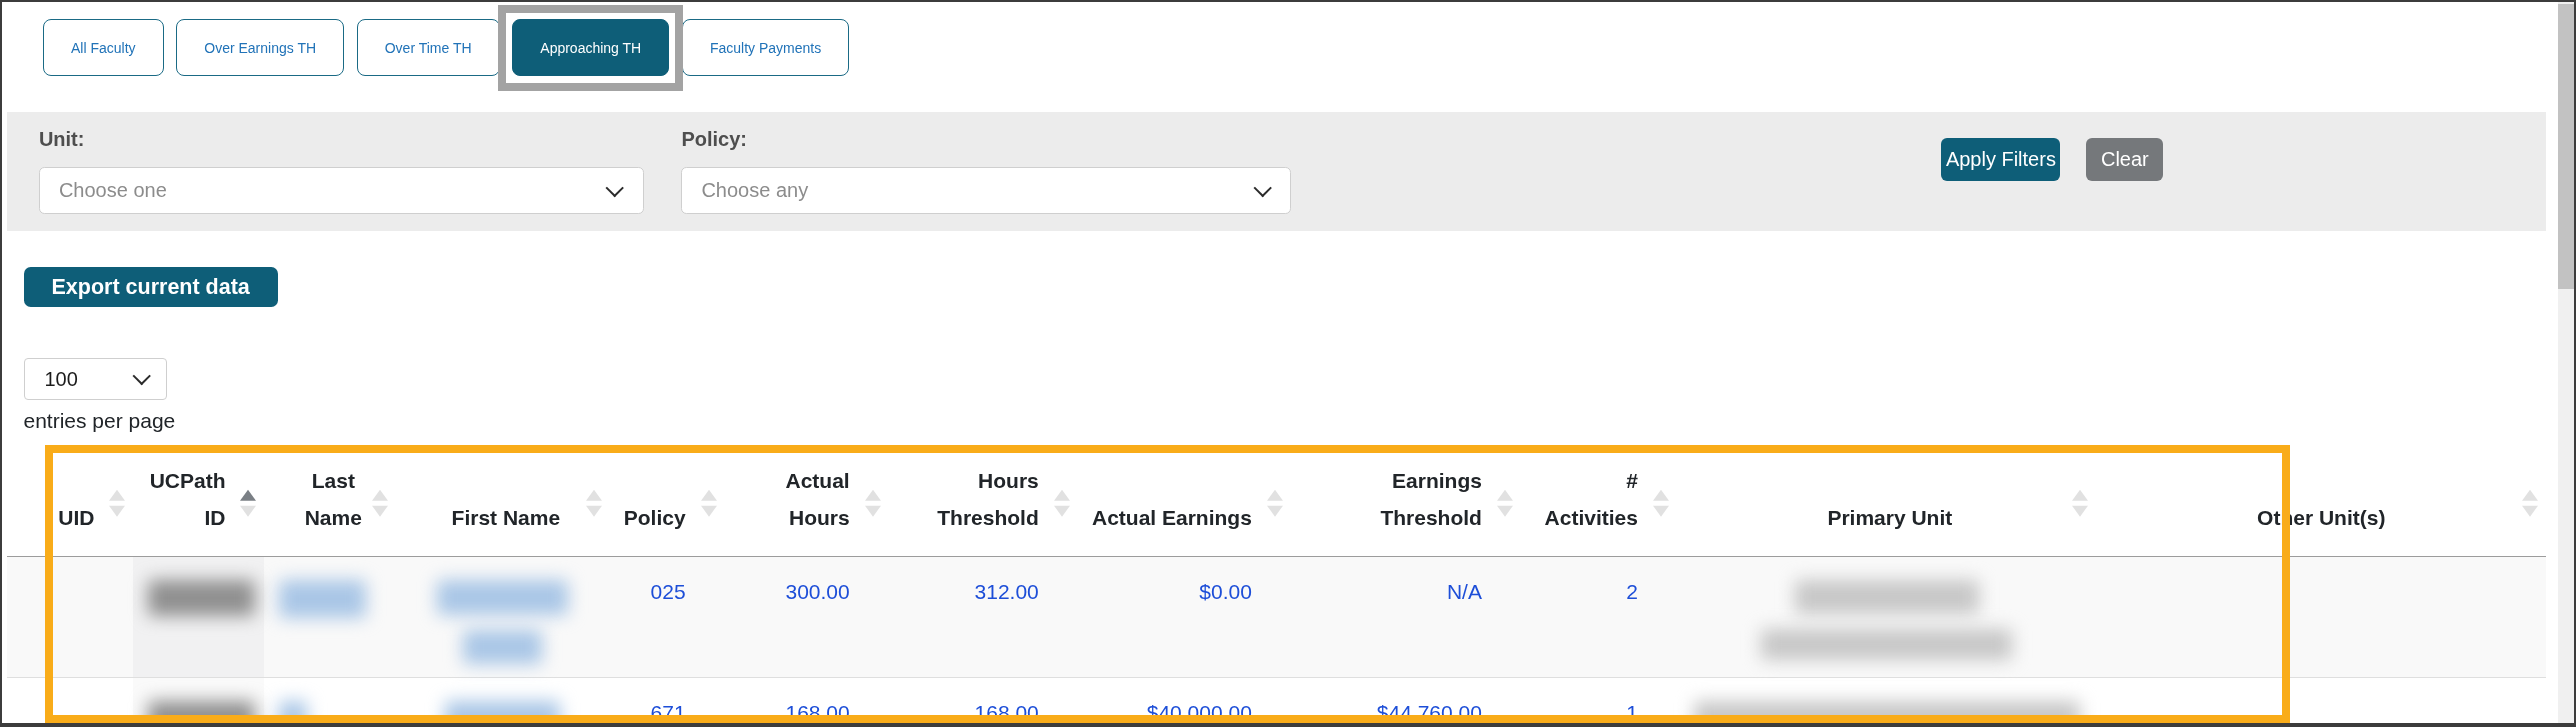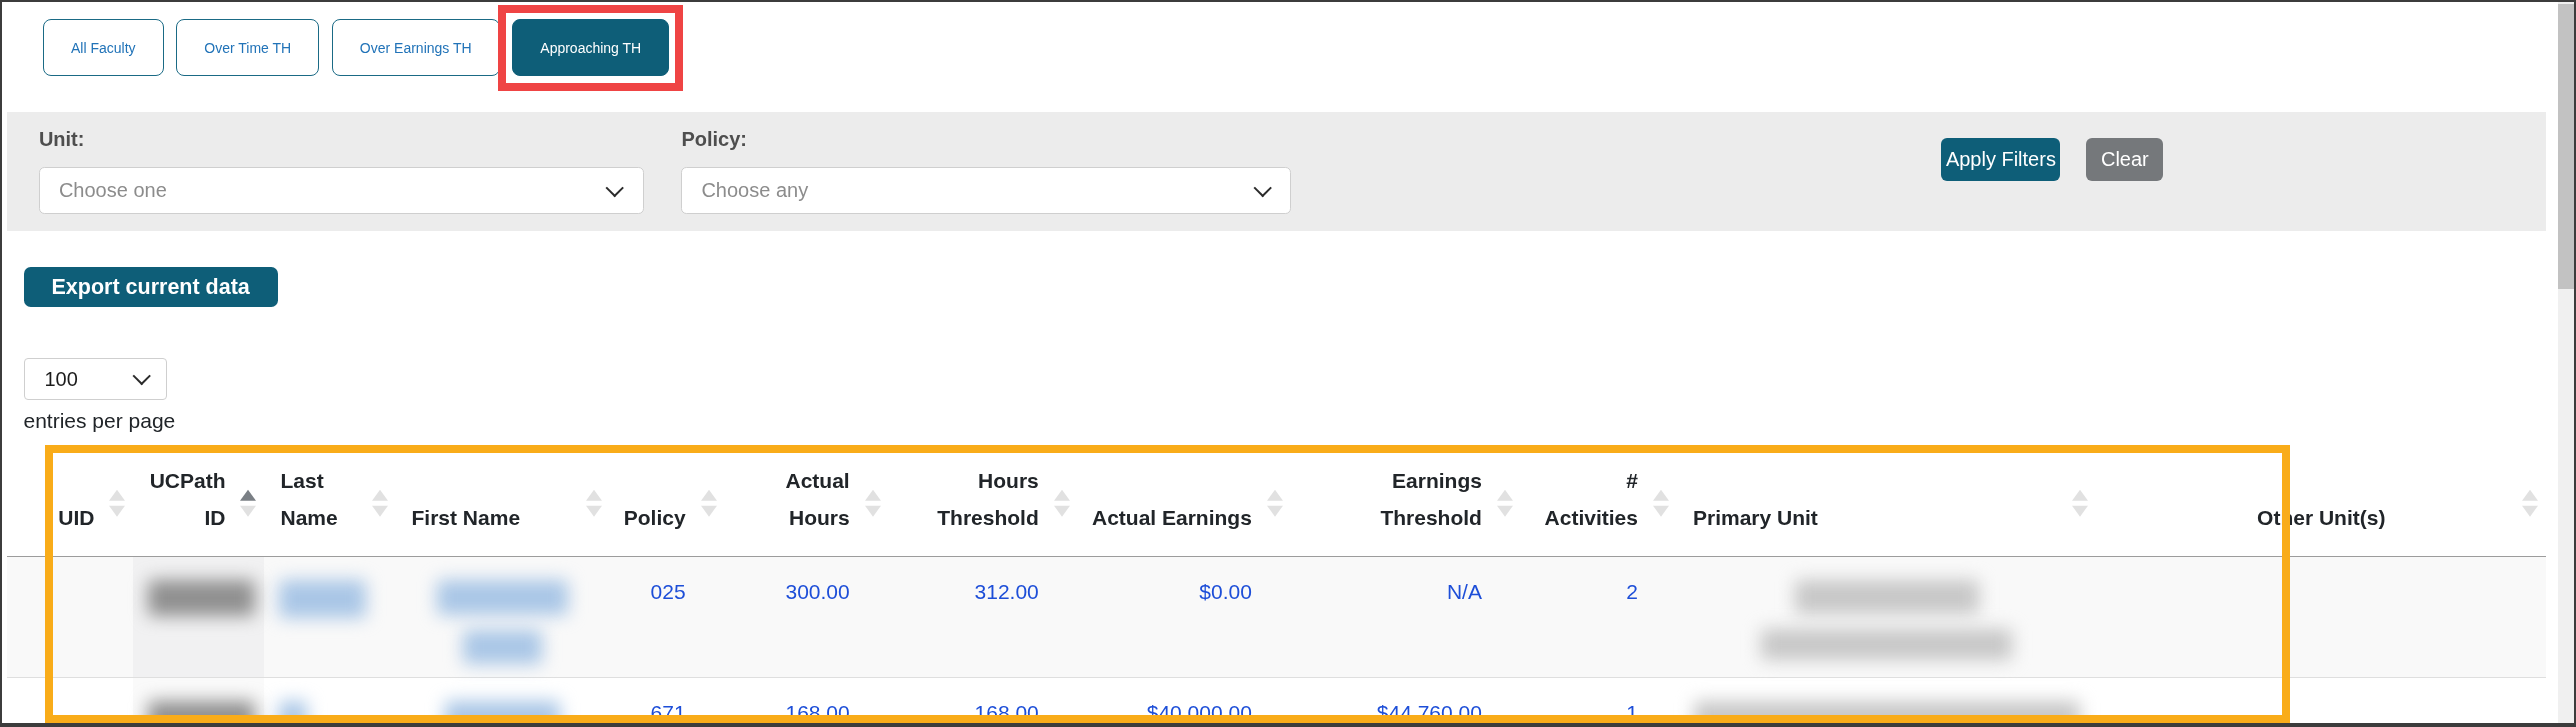--- a/index.html
+++ b/index.html
@@ -13,21 +13,21 @@
   .scroll-thumb { position:absolute; top:2px; left:0; width:100%; height:285px; background:#c2c2c2; }
 
   .main { width:2542px; height:100%; position:relative; }
 
   
   .tabs-section { padding:17.4px 0 0 41px; height:110px; display:flex; align-items:flex-start; gap:12.7px; }
   .tab { display:flex; align-items:center; justify-content:center; height:57px; padding:0 27px;
          background:#fff; border:1.3px solid #1a6a85; border-radius:8px;
          color:#2173b8; font-size:14px; cursor:pointer; white-space:nowrap; }
   .tab.active { background:#0e5e78; border-color:#0e5e78; color:#fff; }
-  .tab-frame { border:8px solid #ef4444; padding:6.7px 6px; margin:-14.8px -14px; z-index:6; background:transparent; }
+  .tab-frame { border:8px solid #a3a3a3; padding:6.7px 6px; margin:-14.8px -14px; z-index:6; background:transparent; }
 
   
   .filter-panel { position:relative; margin-left:5.4px; width:2539px; height:119px; background:#ececec; }
   .filter-group { position:absolute; top:0; }
   .fg-unit { left:31.5px; } .fg-policy { left:674px; }
   .filter-label { display:block; margin-top:16px; font-size:20px; font-weight:bold; color:#4e4e4e; }
   .select { position:relative; margin-top:16px; background:#fff; border:0.7px solid #cfcfcf; border-radius:5.4px;
             height:47px; display:flex; align-items:center; padding:0 40px 0 19px;
             font-size:20px; color:#8c8c8c; cursor:pointer; }
   .sel-unit { width:605px; } .sel-policy { width:610px; }
@@ -52,21 +52,21 @@
   .data-table { margin:16px 0 0 5.4px; width:2539px; border-collapse:collapse; table-layout:fixed; }
   .data-table th { vertical-align:bottom; padding:13.4px 9.4px 20px 9.4px; font-size:21px; font-weight:bold;
                    color:#212529; position:relative; border-bottom:1.3px solid #9c9c9c; cursor:pointer;
                    line-height:1.75; }
   .data-table td { vertical-align:top; padding:23px 9.4px 13.4px 9.4px; font-size:21px; color:#1d4ed8; height:94px; }
   tr.row-odd td { background:#f9f9f9; }
   tr.row-odd td.sorted-col { background:#f1f1f2; }
   tr.row-even td { background:#fff; }
   tr.row-even td.sorted-col { background:#fafafa; }
   tr.row-even td { border-top:0.7px solid #dfdfdf; }
-  .al-r { text-align:right; } .al-l { text-align:left; } .al-c { text-align:center; }
+  .al-r { text-align:right; } .al-l { text-align:center; } .al-c { text-align:center; }
   th.al-r { padding-right:39px; } th.al-l { padding-left:16px; }
   td.al-r { padding-right:39px; }
 
   .sorters { position:absolute; right:8px; top:50%; transform:translateY(-50%);
              display:flex; flex-direction:column; gap:4.7px; }
   .arr { width:0; height:0; border-left:8px solid transparent; border-right:8px solid transparent; }
   .arr-up { border-bottom:11.4px solid #e1e1e1; }
   .arr-down { border-top:11.4px solid #e1e1e1; }
   .arr-up.active { border-bottom-color:#7a7f85; }
 
@@ -81,25 +81,26 @@
 </style>
 </head>
 <body>
 
 <div class="window">
   <div class="main">
 
     
     <div class="tabs-section">
       <button class="tab">All Faculty</button>
+      <button class="tab">Over Earnings TH</button>
       <button class="tab">Over Time TH</button>
-      <button class="tab">Over Earnings TH</button>
       <div class="tab-frame">
         <button class="tab active">Approaching TH</button>
       </div>
+      <button class="tab">Faculty Payments</button>
     </div>
 
     
     <div class="filter-panel">
       <div class="filter-group fg-policy">
         <label class="filter-label">Policy:</label>
         <div class="select sel-policy">
           <span>Choose any</span>
           <span class="chevron"></span>
         </div>

